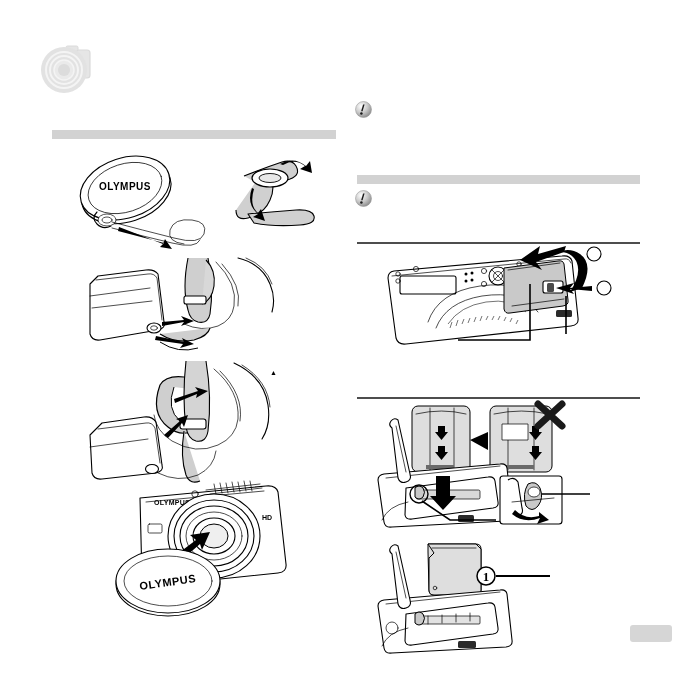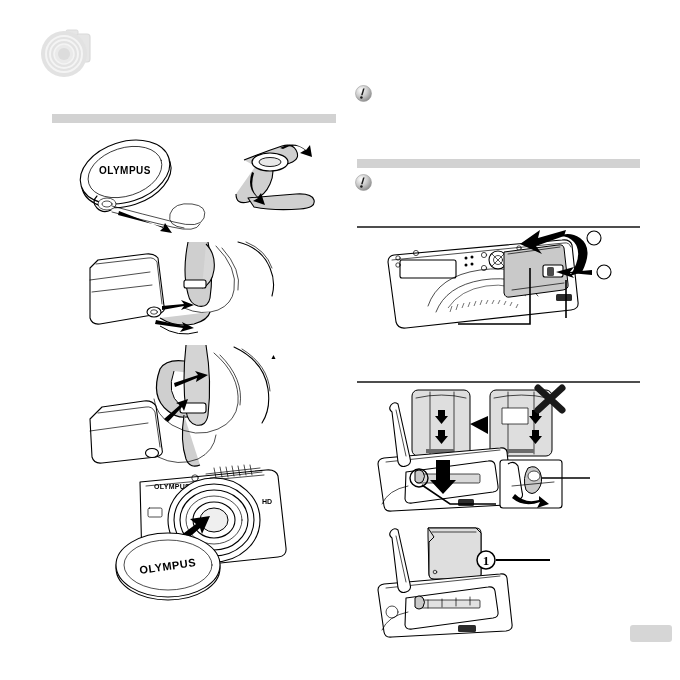--- a/index.html
+++ b/index.html
@@ -3,21 +3,21 @@
 <meta charset="utf-8">
 <style>
   html,body{margin:0;padding:0;}
   body{
     width:680px;height:680px;
     background:#ffffff;
     font-family:"Liberation Sans", sans-serif;
     position:relative;
     overflow:hidden;
   }
-  .page{position:absolute;inset:0;}
+  .page{position:absolute;inset:0;margin-top:16px;}
   .abs{position:absolute;}
 
   
   .chapter-icon{left:40px;top:28px;width:56px;height:52px;}
 
   
   .head-bar{height:9px;background:#d2d2d2;}
   .head-bar-left{left:52px;top:114px;width:284px;}
   .head-bar-right{left:357px;top:159px;width:283px;}
 

